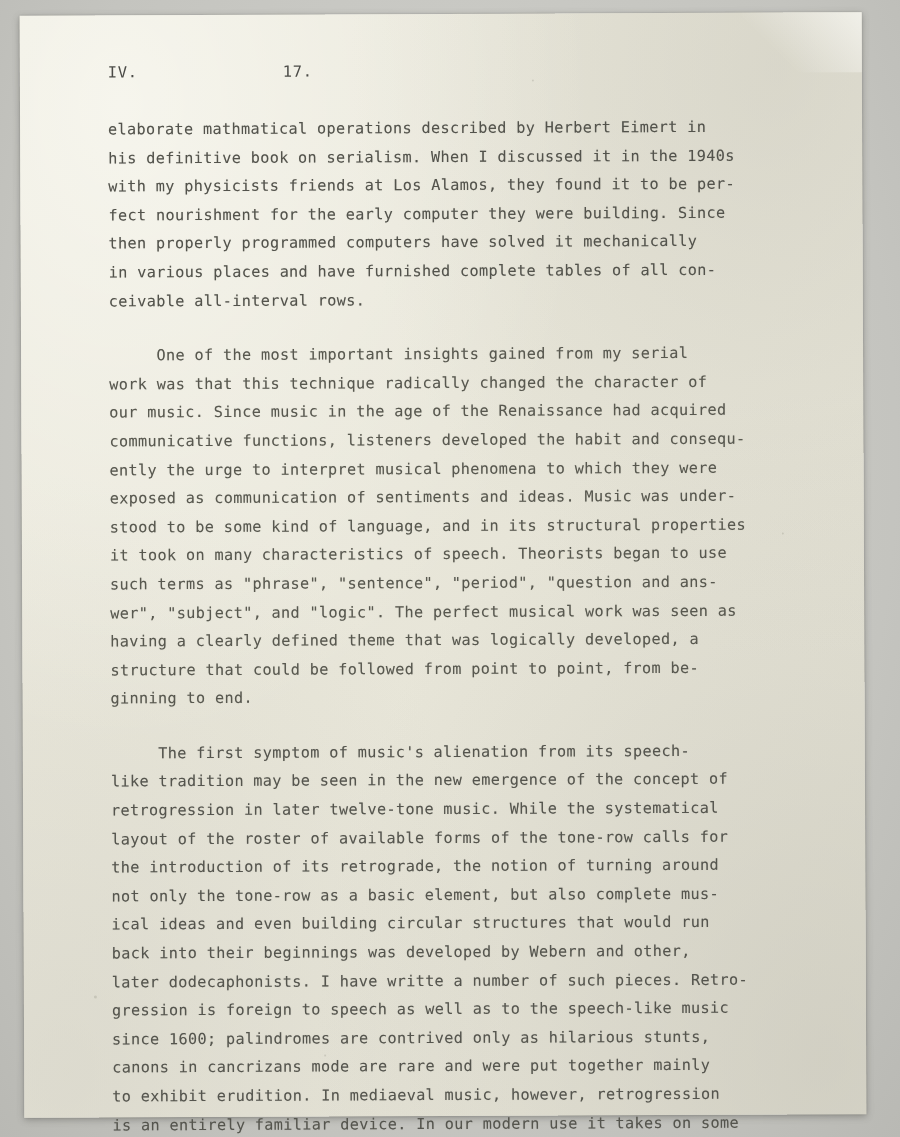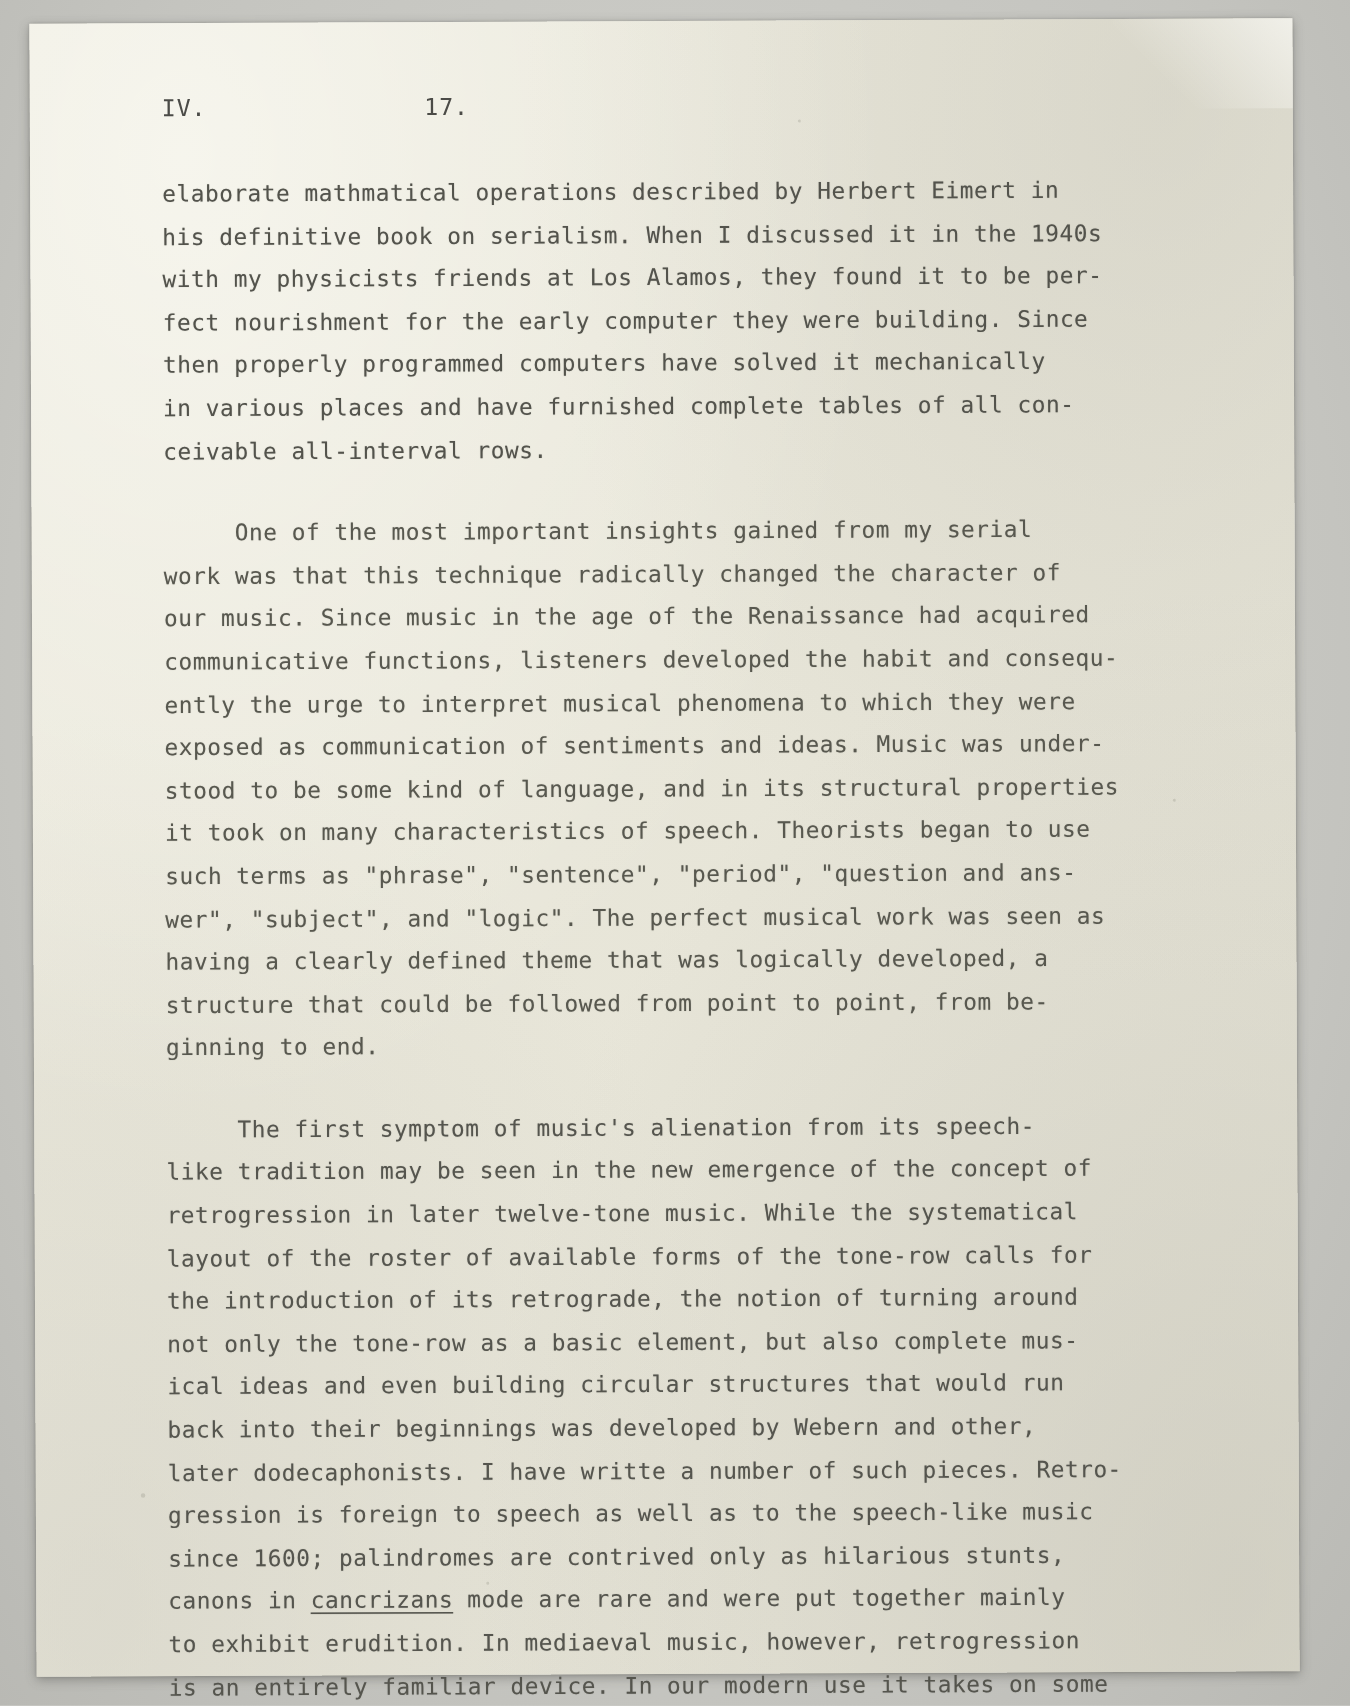--- a/index.html
+++ b/index.html
@@ -83,21 +83,21 @@
     white-space: pre-wrap;
     text-shadow: 0 0 0.7px rgba(86,86,79,0.35);
   }
   .para.indent { text-indent: 0; }
 
   
   .para:nth-of-type(1) { color: #53534c; }
   .para:nth-of-type(2) { color: #58584f; }
   .para:nth-of-type(3) { color: #55554e; }
 
-  .u { text-decoration: underline; text-underline-offset: 3px; text-align: center; }
+  .u { text-underline-offset: 3px; text-align: center; }
 
   
   .speck {
     position: absolute;
     background: rgba(120,118,105,0.22);
     border-radius: 50%;
     pointer-events: none;
     z-index: 3;
   }
 </style>

